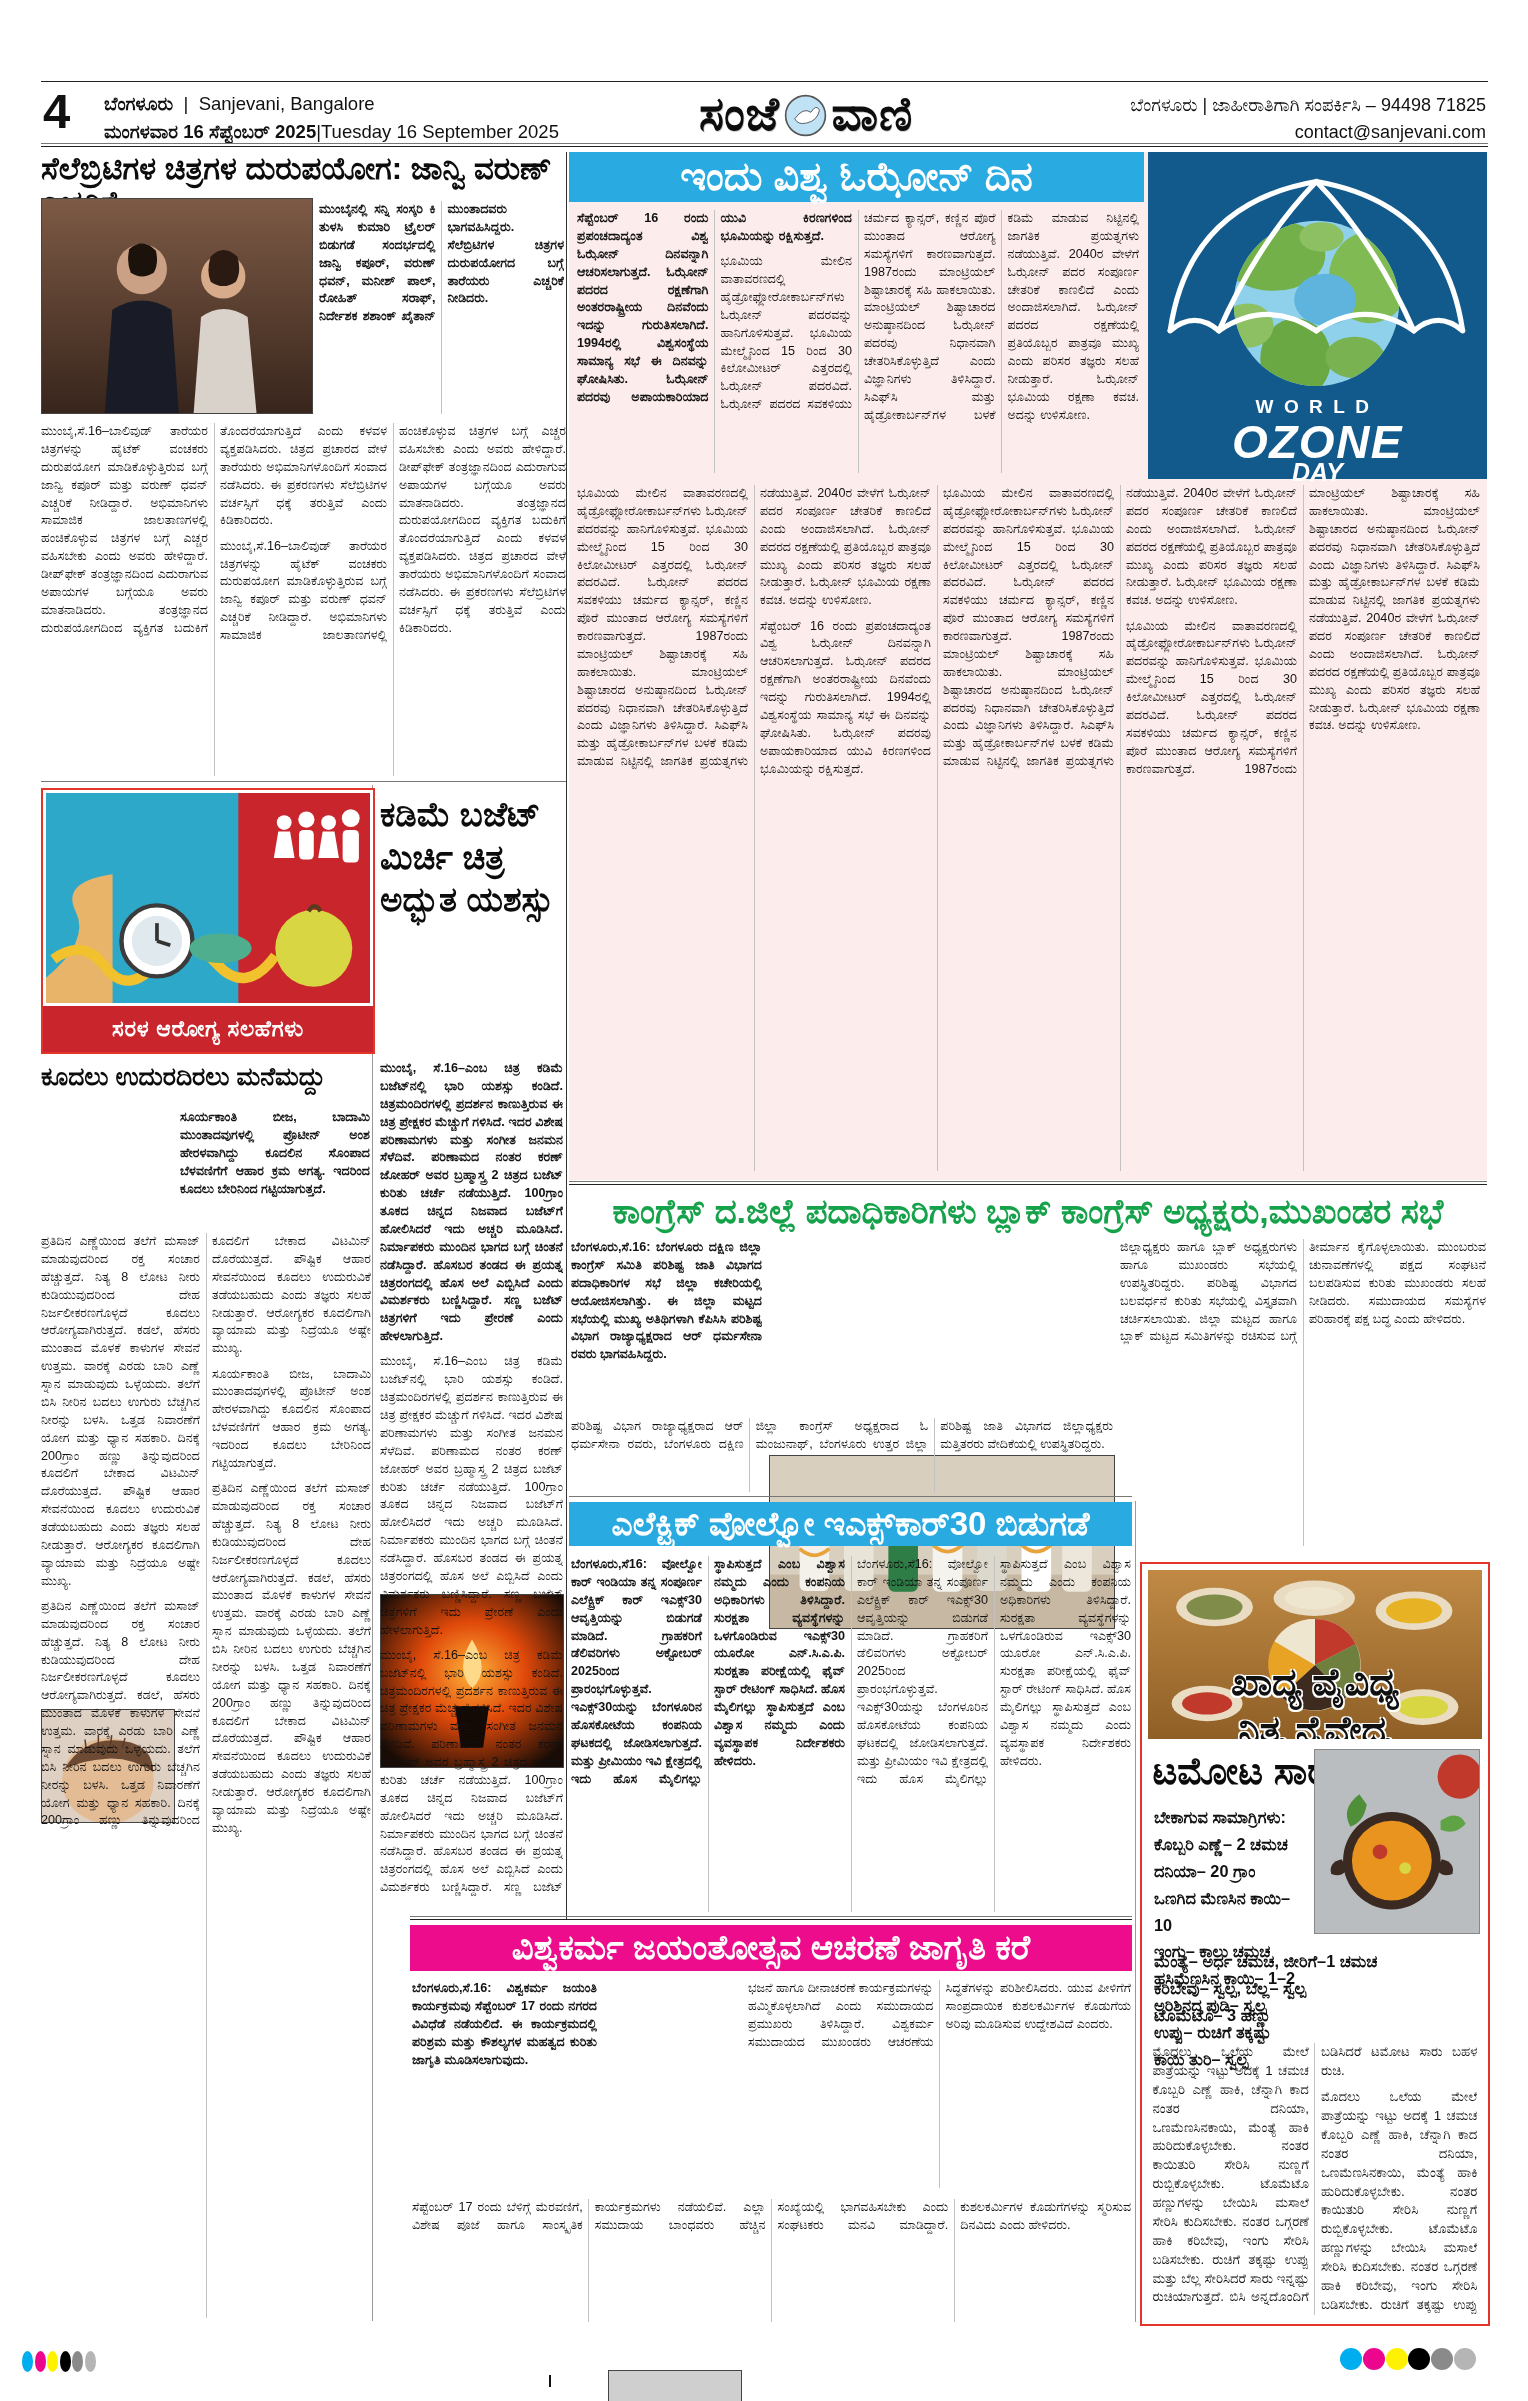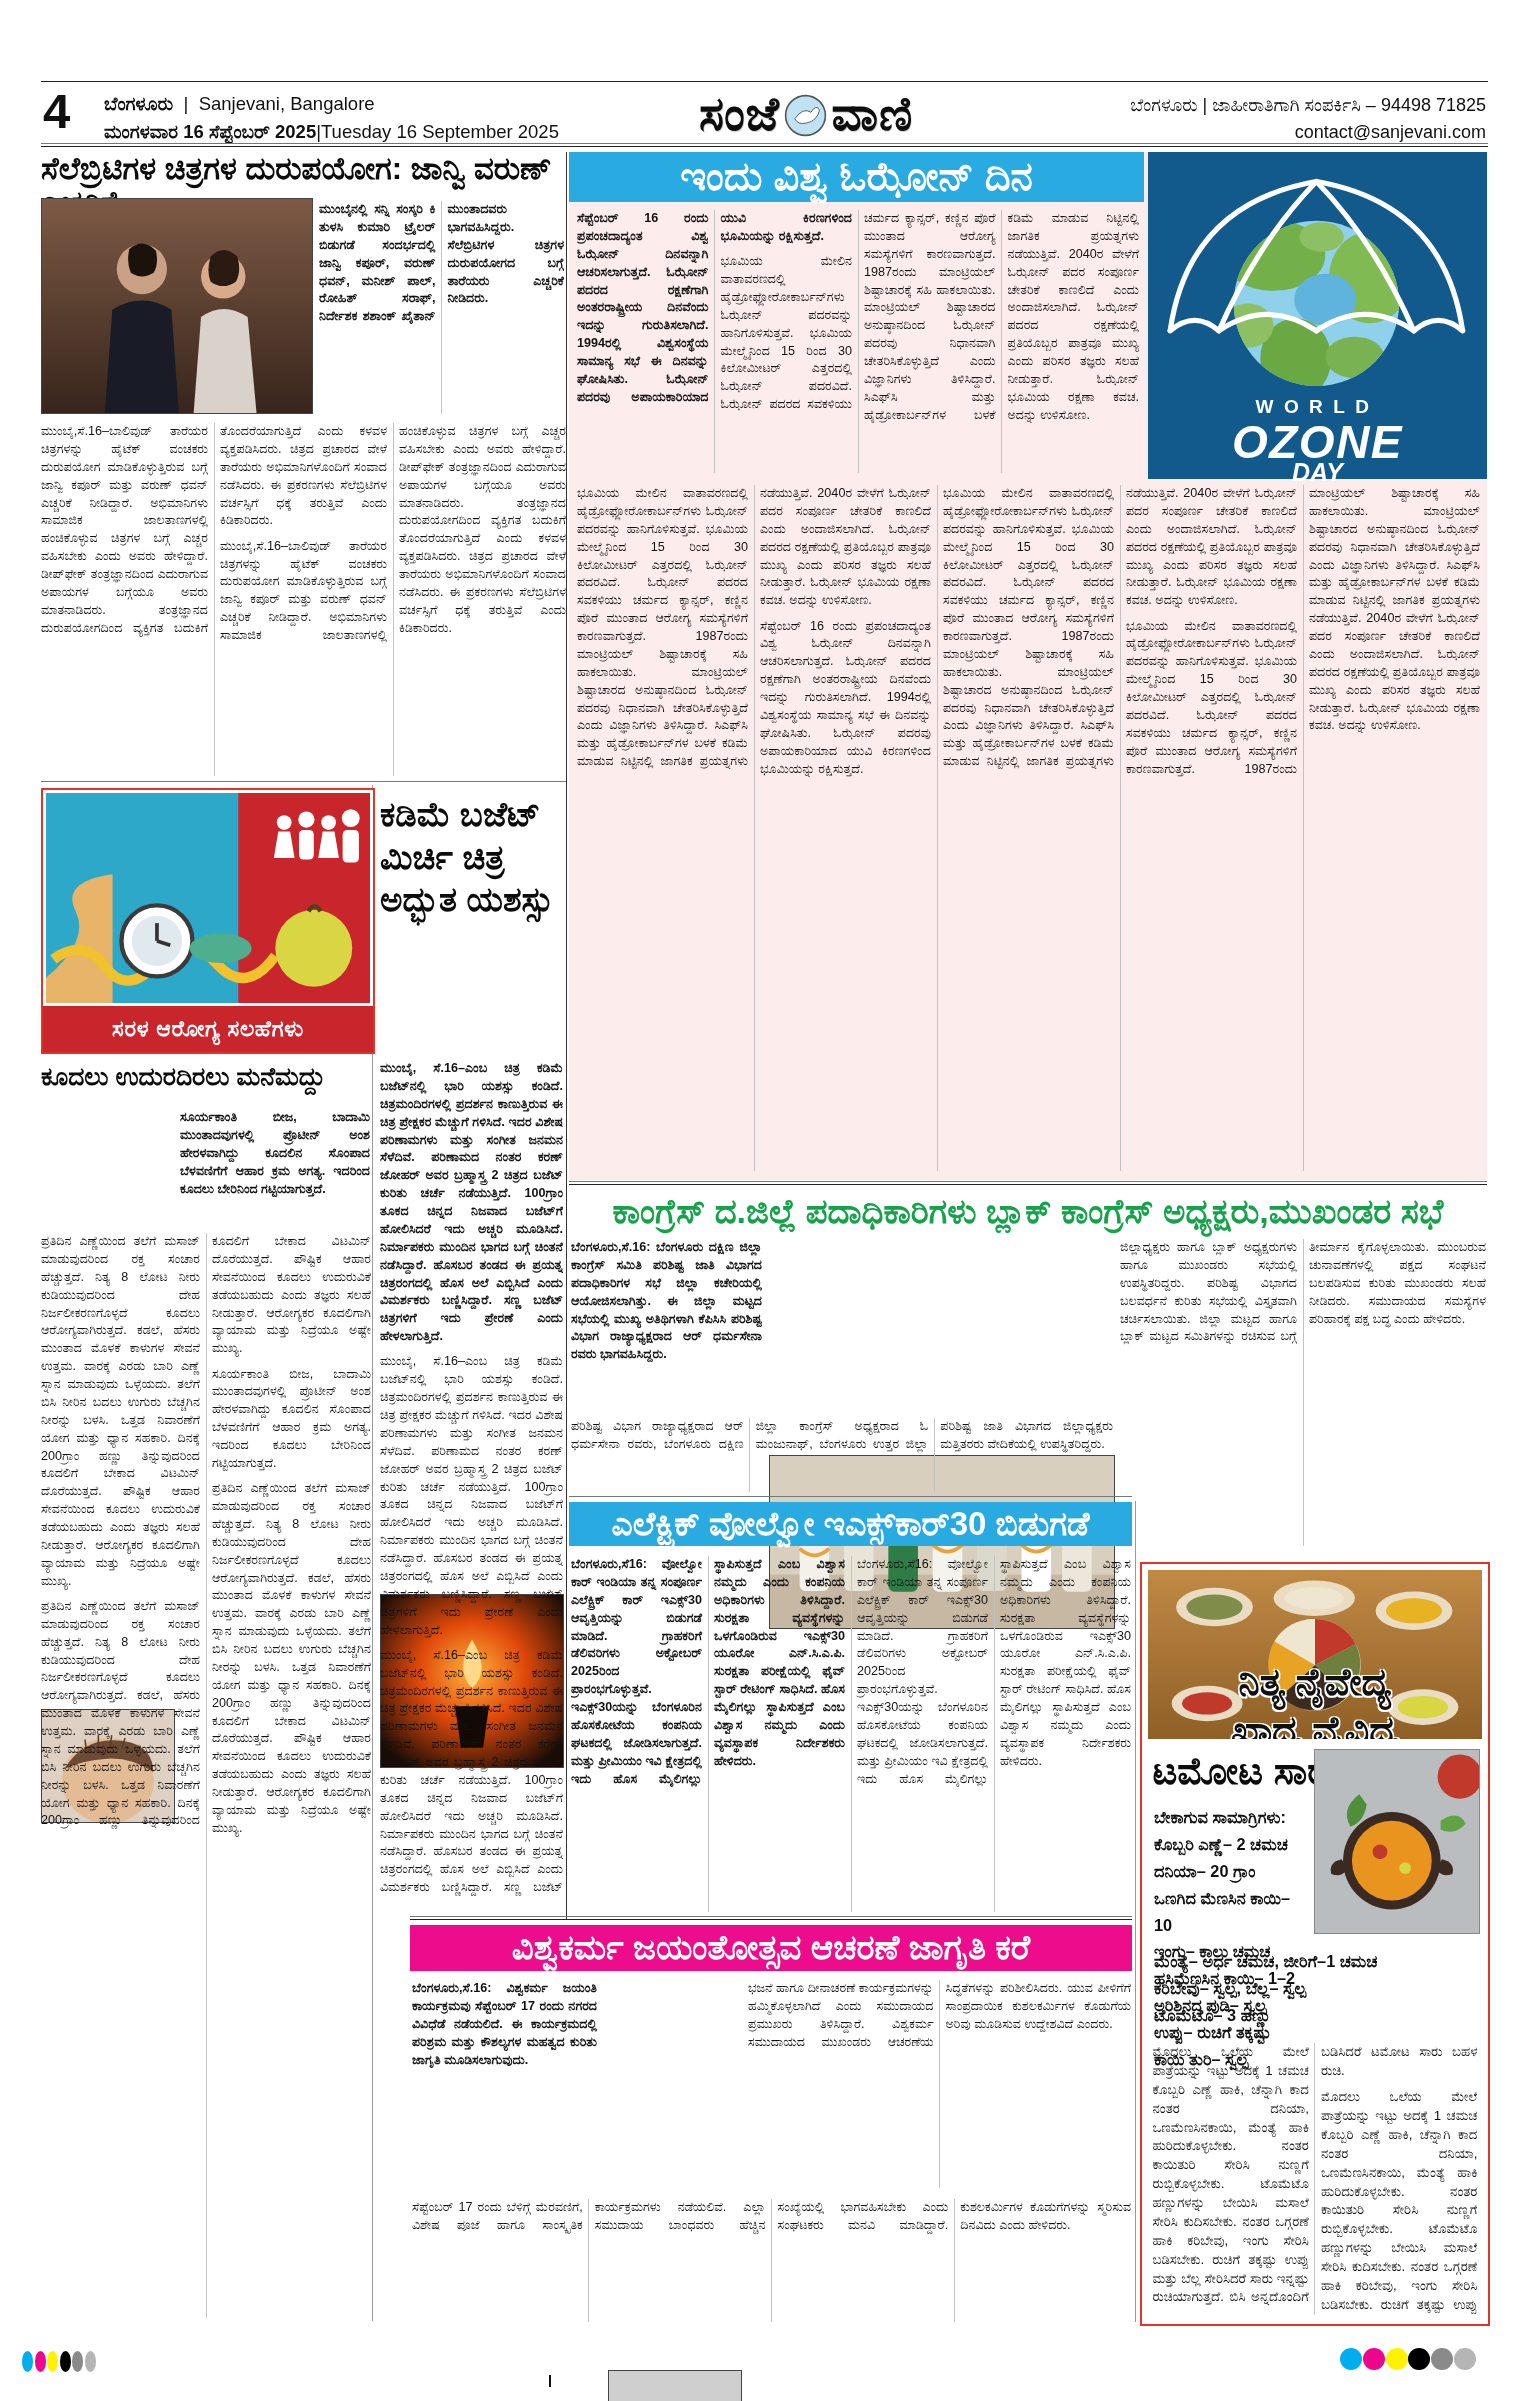--- a/index.html
+++ b/index.html
@@ -354,22 +354,22 @@
         <path d="M226 128 L281 100 A62 62 0 0 1 268 172 Z" fill="#6f7f3e"></path>
         <path d="M226 128 L268 172 A62 62 0 0 1 180 170 Z" fill="#3e2b20"></path>
         <path d="M226 128 L180 170 A62 62 0 0 1 171 96 Z" fill="#e8a325"></path>
         <path d="M226 128 L171 96 A62 62 0 0 1 226 66 Z" fill="#efe6d0"></path>
         <ellipse cx="80" cy="180 " rx="48" ry="24" fill="#e9dcc2"></ellipse>
           <ellipse cx="80" cy="180" rx="34" ry="15" fill="#c0392b"></ellipse>
         <ellipse cx="372" cy="185" rx="48" ry="24" fill="#e9dcc2"></ellipse>
           <ellipse cx="372" cy="185" rx="34" ry="15" fill="#d8d642"></ellipse>
       </svg>
       <div class="spice-title">
+        <div>ಖಾದ್ಯ ವೈವಿಧ್ಯ</div>
         <div>ನಿತ್ಯ ನೈವೇದ್ಯ</div>
-        <div>ಖಾದ್ಯ ವೈವಿಧ್ಯ</div>
       </div>
     </div>
 
     <div class="abs recipe-title" style="left:10.4px;top:186px;">ಟಮೋಟ ಸಾರು</div>
 
     <div class="abs ph" style="left:172px;top:185px;width:164px;height:183px;border:0.7px solid #888;">
       <svg viewBox="0 0 222 248" preserveAspectRatio="none">
         <rect width="222" height="248" fill="#b9bdc0"></rect>
         <circle cx="196" cy="36" r="30" fill="#c0392b"></circle>
         <path d="M60 60 q-26 20 -12 44 q18 -6 22 -30 z" fill="#4f8f3a"></path>

